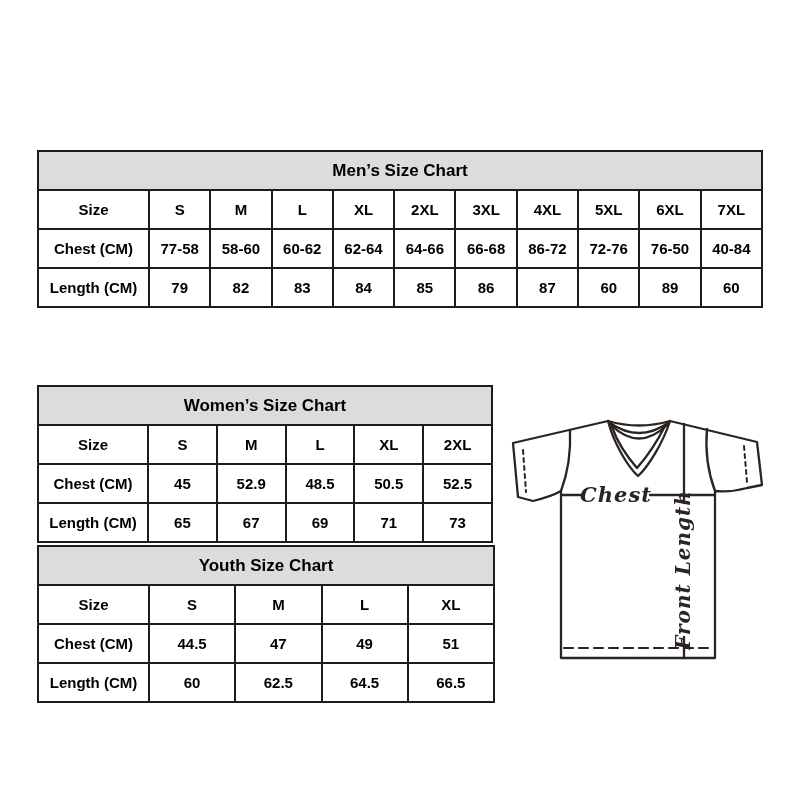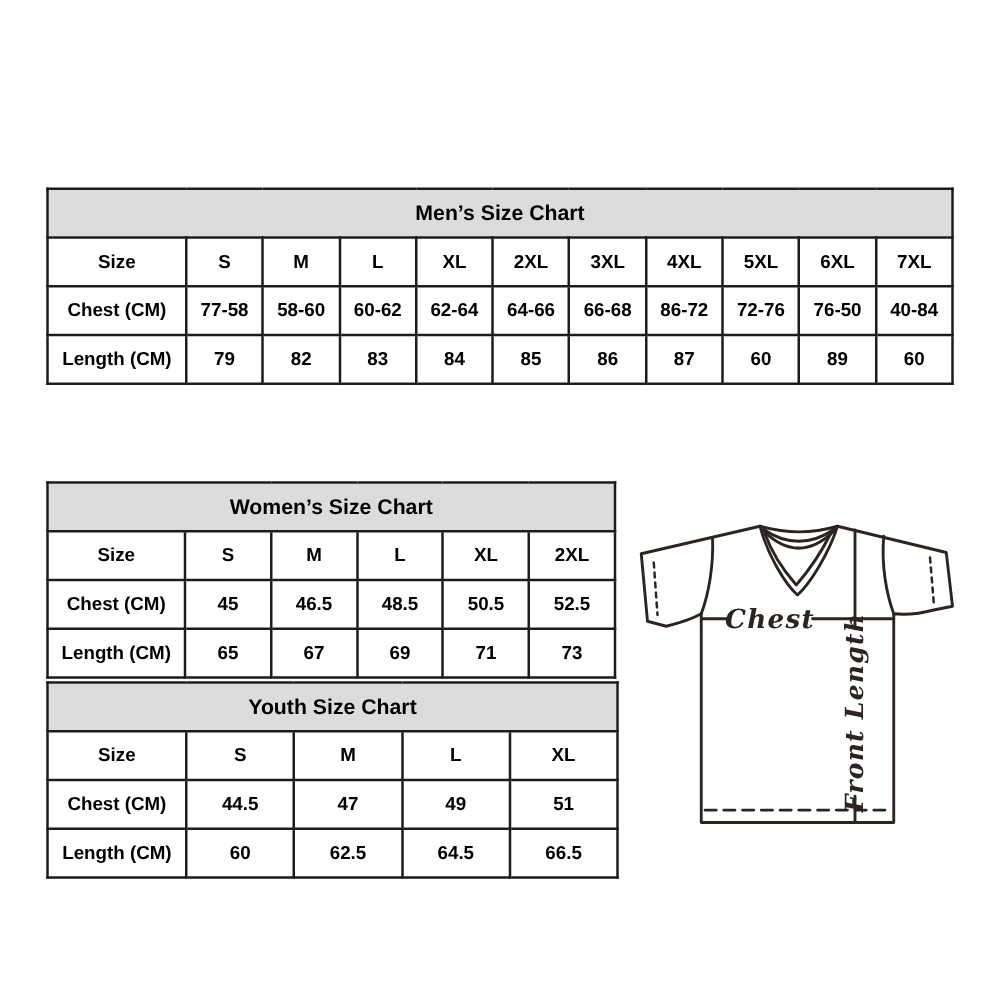--- a/index.html
+++ b/index.html
@@ -109,21 +109,21 @@
           <td>Size</td>
           <td>S</td>
           <td>M</td>
           <td>L</td>
           <td>XL</td>
           <td>2XL</td>
         </tr>
         <tr>
           <td>Chest (CM)</td>
           <td>45</td>
-          <td>46.5</td>
+          <td>52.9</td>
           <td>48.5</td>
           <td>50.5</td>
           <td>52.5</td>
         </tr>
         <tr>
           <td>Length (CM)</td>
           <td>65</td>
           <td>67</td>
           <td>69</td>
           <td>71</td>

